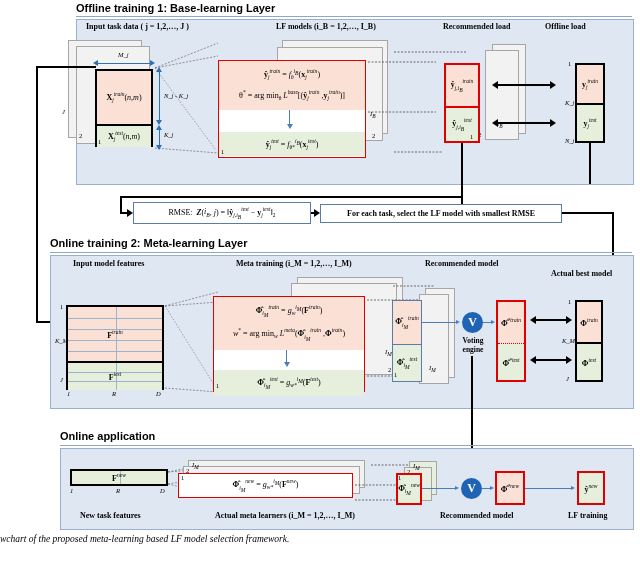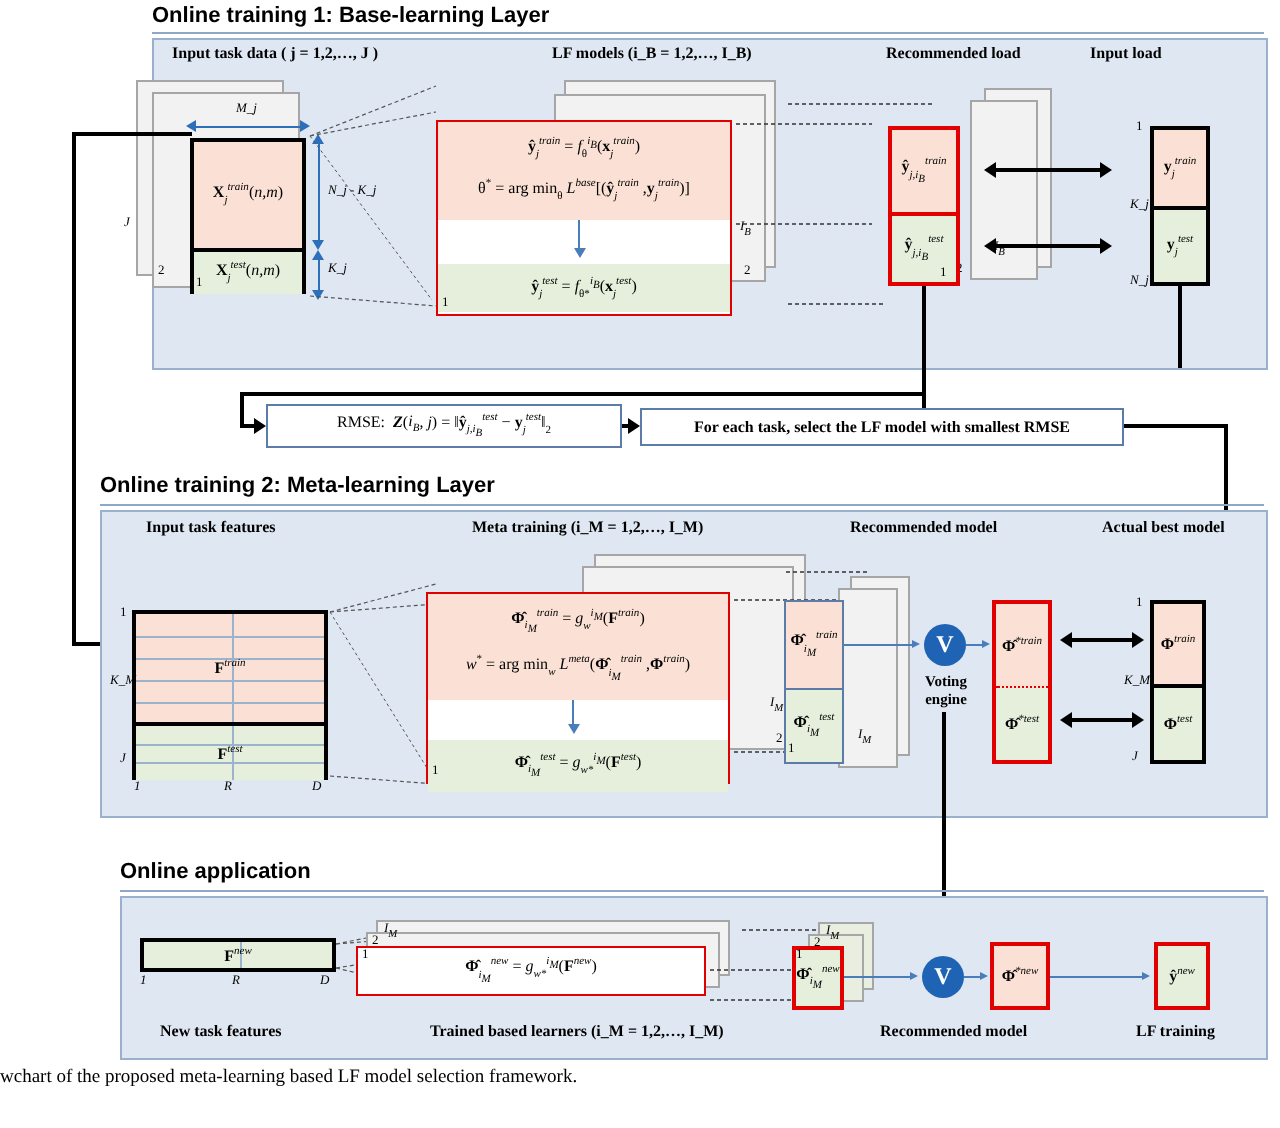--- a/index.html
+++ b/index.html
@@ -46,29 +46,29 @@
   .dimline-h{background:#2e6fba;height:1px;}
   .dimline-v{background:#2e6fba;width:1px;}
   
   .caption{font-size:9.5px;font-family:"Liberation Serif",serif;white-space:nowrap;}
   .grid-row{border-top:1px solid #9cb3cd;}
   .grid-col{border-left:1px solid #9cb3cd;}
 </style>
 </head>
 <body>
 
-<div class="abs sec-title" style="left:76px;top:2px;">Online training 1: Base-learning Layer</div>
+<div class="abs sec-title" style="left:76px;top:2px;">Offline training 1: Base-learning Layer</div>
 <div class="abs sec-rule" style="left:76px;top:16px;width:556px;"></div>
 
 <div class="abs panel" style="left:76px;top:19px;width:556px;height:164px;"></div>
 
 <div class="abs lbl" style="left:86px;top:22px;">Input task data ( j = 1,2,…, J )</div>
 <div class="abs lbl" style="left:276px;top:22px;">LF models (i_B = 1,2,…, I_B)</div>
 <div class="abs lbl" style="left:443px;top:22px;">Recommended load</div>
-<div class="abs lbl" style="left:545px;top:22px;">Input load</div>
+<div class="abs lbl" style="left:545px;top:22px;">Offline load</div>
 
 <div class="abs card" style="left:68px;top:40px;width:72px;height:96px;"></div>
 <div class="abs card" style="left:76px;top:46px;width:72px;height:96px;"></div>
 <div class="abs lbl-sm lbl-it" style="left:62px;top:108px;">J</div>
 <div class="abs lbl-sm" style="left:79px;top:132px;">2</div>
 
 <div class="abs bx-blackborder" style="left:95px;top:69px;width:58px;height:78px;">
   <div class="bx-pink" style="height:55px;border-bottom:2px solid #000;box-sizing:border-box;display:flex;align-items:center;justify-content:center;">
     <span class="eq"><b>X</b><sub><i>j</i></sub><sup><i>train</i></sup>(<i>n,m</i>)</span>
   </div>
@@ -199,24 +199,24 @@
 
 <div class="abs varrow-blk" style="left:36px;top:66px;height:256px;"></div>
 <div class="abs harrow-blk" style="left:36px;top:66px;width:60px;"></div>
 <div class="abs harrow-blk" style="left:36px;top:321px;width:53px;"></div>
 <div class="abs tri-r" style="left:85px;top:318px;"></div>
 
 <div class="abs sec-title" style="left:50px;top:237px;">Online training 2: Meta-learning Layer</div>
 <div class="abs sec-rule" style="left:50px;top:252px;width:582px;"></div>
 <div class="abs panel" style="left:50px;top:255px;width:582px;height:152px;"></div>
 
-<div class="abs lbl" style="left:73px;top:259px;">Input task features</div>
+<div class="abs lbl" style="left:73px;top:259px;">Input model features</div>
 <div class="abs lbl" style="left:236px;top:259px;">Meta training (i_M = 1,2,…, I_M)</div>
 <div class="abs lbl" style="left:425px;top:259px;">Recommended model</div>
-<div class="abs lbl" style="left:551px;top:259px;text-align:right;">Actual best model</div>
+<div class="abs lbl" style="left:551px;top:269px;text-align:right;">Actual best model</div>
 
 <div class="abs bx-blackborder" style="left:66px;top:305px;width:98px;height:85px;">
   <div class="bx-pink" style="height:56px;border-bottom:2px solid #000;box-sizing:border-box;position:relative;display:flex;align-items:center;justify-content:center;">
     <div class="abs grid-row" style="left:0;top:11px;width:100%;"></div>
     <div class="abs grid-row" style="left:0;top:22px;width:100%;"></div>
     <div class="abs grid-row" style="left:0;top:33px;width:100%;"></div>
     <div class="abs grid-row" style="left:0;top:44px;width:100%;"></div>
     <div class="abs grid-col" style="left:48px;top:0;height:100%;"></div>
     <span class="eq" style="position:relative;z-index:2;"><b>F</b><sup><i>train</i></sup></span>
   </div>
@@ -396,17 +396,17 @@
 </div>
 
 <div class="abs harrow-blu" style="left:525px;top:488px;width:48px;"></div>
 <div class="abs tri-r-sm" style="left:571px;top:485.5px;"></div>
 
 <div class="abs bx-redborder" style="left:577px;top:471px;width:28px;height:34px;background:#e5efdc;display:flex;align-items:center;justify-content:center;">
   <span class="eq"><b>ŷ</b><sup><i>new</i></sup></span>
 </div>
 
 <div class="abs lbl" style="left:80px;top:511px;">New task features</div>
-<div class="abs lbl" style="left:215px;top:511px;">Trained based learners (i_M = 1,2,…, I_M)</div>
+<div class="abs lbl" style="left:215px;top:511px;">Actual meta learners (i_M = 1,2,…, I_M)</div>
 <div class="abs lbl" style="left:440px;top:511px;">Recommended model</div>
 <div class="abs lbl" style="left:568px;top:511px;">LF training</div>
 
-<div class="abs caption" style="left:0px;top:534px;">wchart of the proposed meta-learning based LF model selection framework.</div>
+<div class="abs caption" style="left:0px;top:534px;font-style:italic;">wchart of the proposed meta-learning based LF model selection framework.</div>
 
 </body></html>

